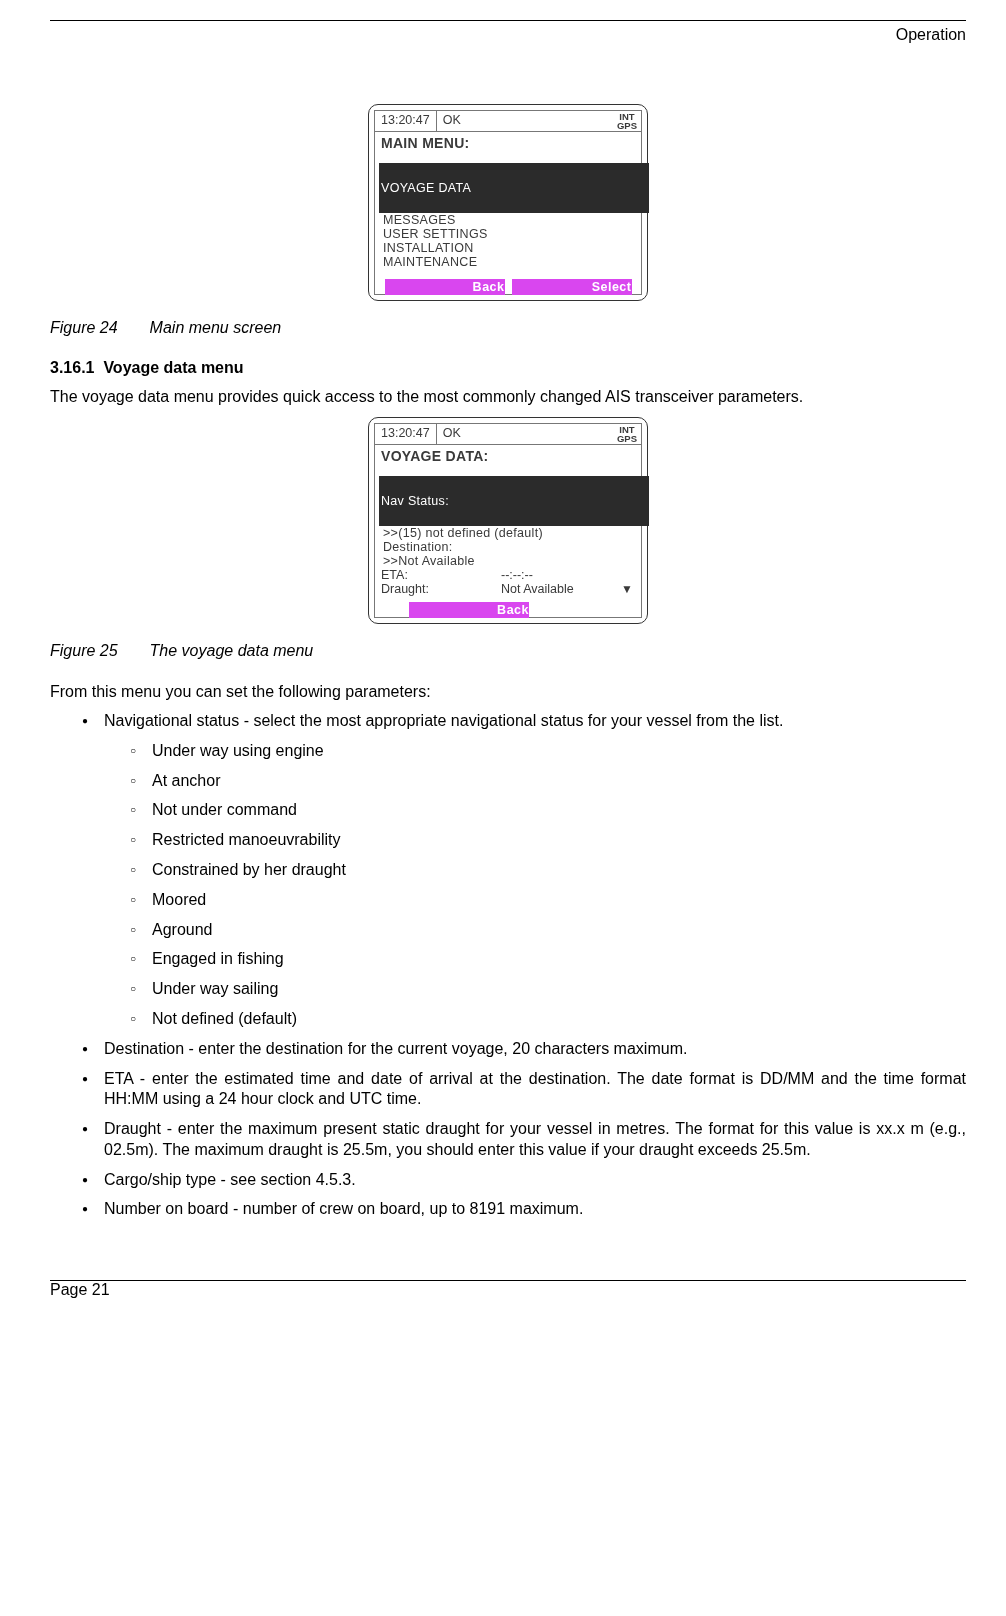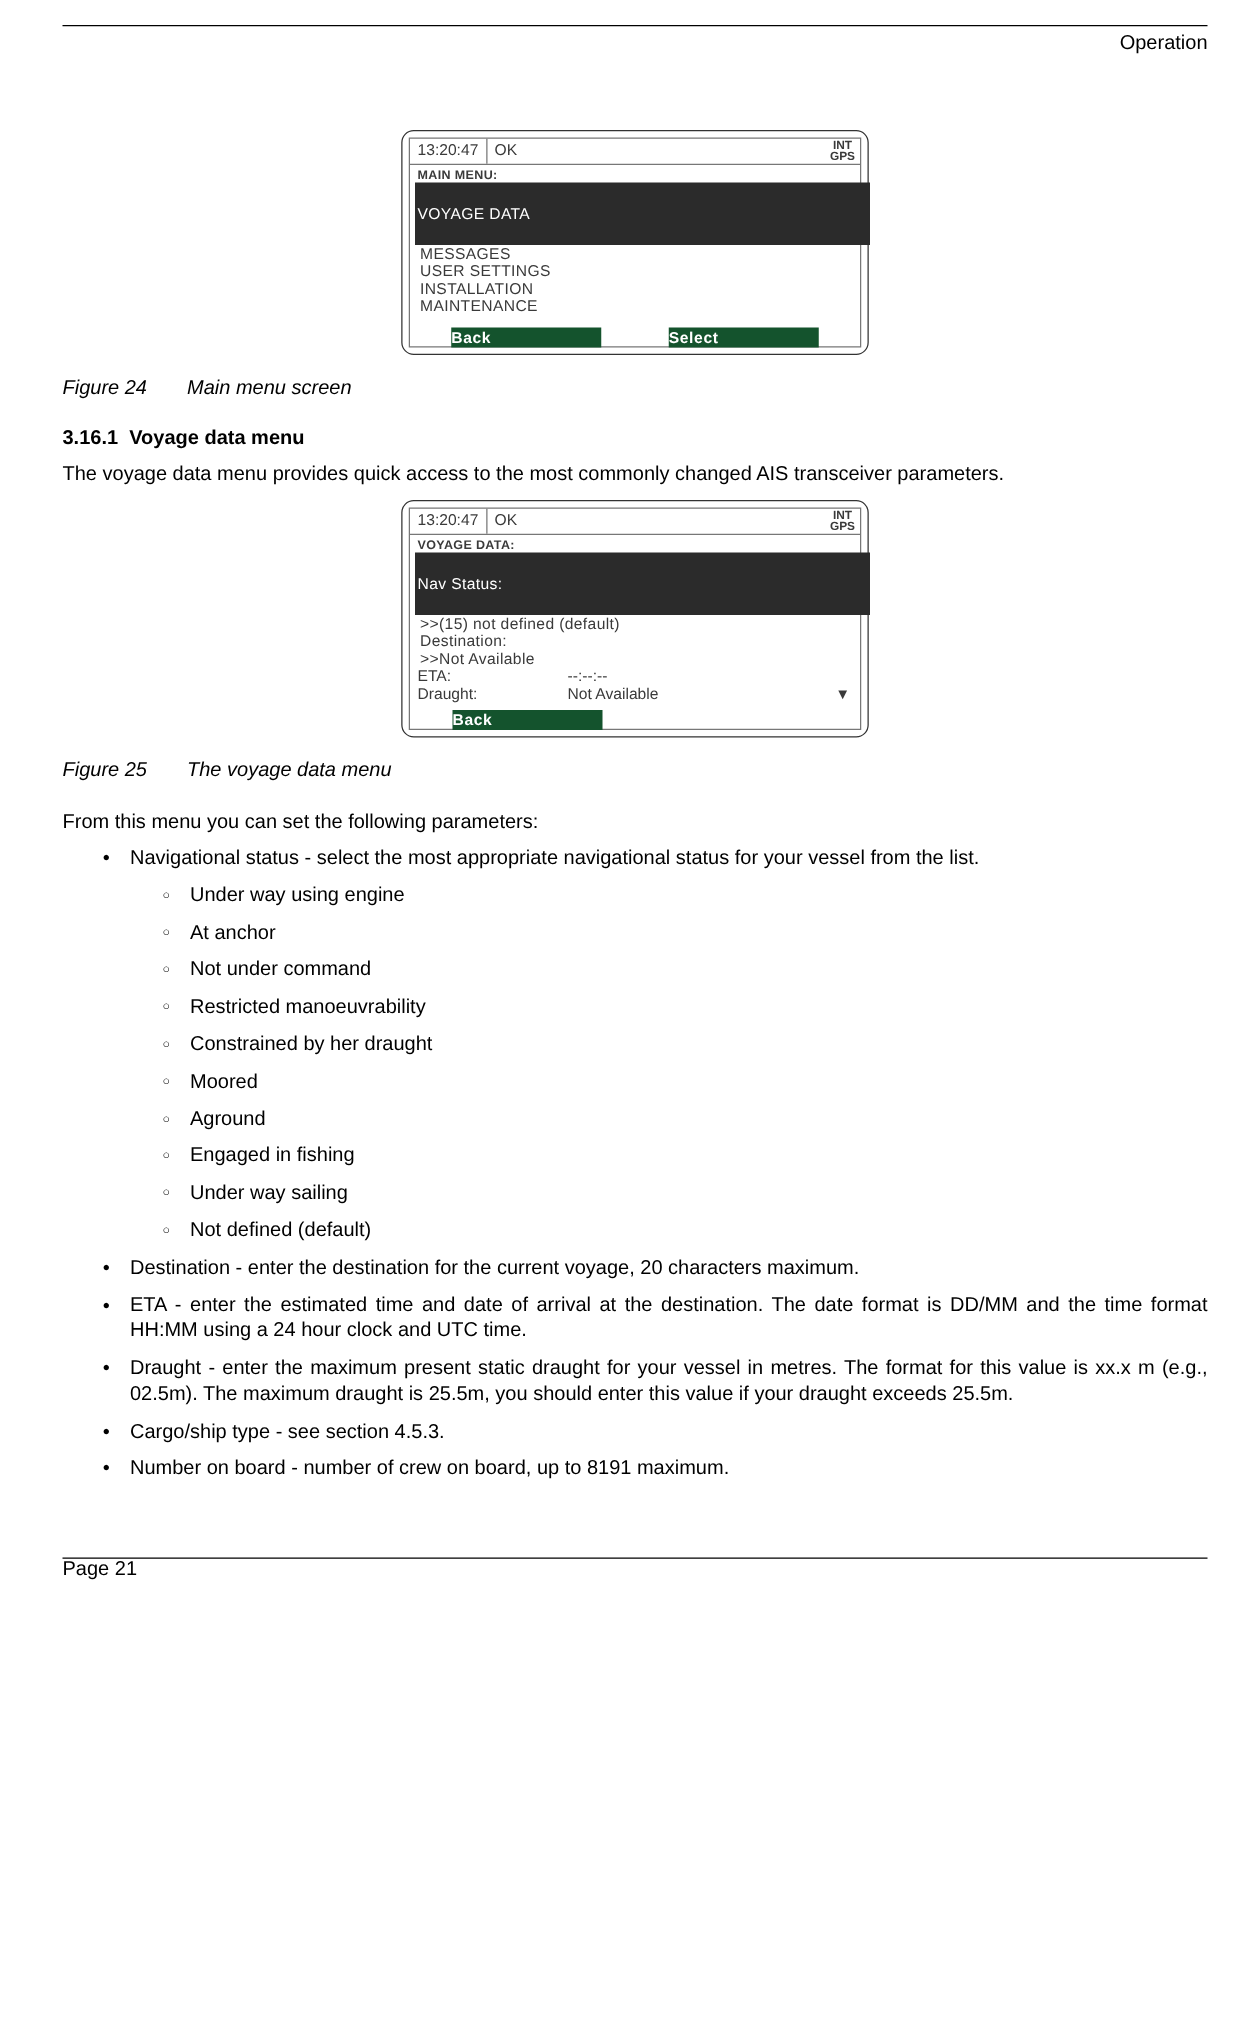--- a/index.html
+++ b/index.html
@@ -9,43 +9,43 @@
       color: #000;
       background: #fff;
       width: 1006px;
       margin: 0 auto;
       padding: 20px 40px 30px 50px;
     }
     .top-rule { border-top: 1.5px solid #000; margin-bottom: 2px; padding-top: 3px; }
     .header-label { text-align: right; font-size: 16px; margin-bottom: 60px; }
     .screen-wrap { display: flex; justify-content: center; margin: 10px 0 18px 0; }
     .screen {
-      width: 374px;
+      width: 280px;
       border: 1.5px solid #333;
       border-radius: 10px;
       padding: 5px;
       font-family: "Segoe UI", Arial, sans-serif;
       font-size: 12.5px;
       color: #3a3a3a;
       background: #fff;
     }
     .s-inner { border: 1px solid #777; }
     .s-top { display: flex; border-bottom: 1px solid #777; }
     .s-time { padding: 2px 6px; border-right: 1px solid #777; font-weight: 500; }
     .s-ok { padding: 2px 6px; flex: 1; font-weight: 400; }
     .s-intgps { font-size: 9.5px; line-height: 9px; padding: 1px 4px; text-align: center; font-weight: 600;}
     .s-body { padding: 3px 6px 0 6px; }
-    .s-title { font-weight: 700; margin-bottom: 0; font-size: 10px; letter-spacing: 0.3px;}
+    .s-title { font-weight: 700; margin-bottom: 12px; font-size: 14px; letter-spacing: 0.3px;}
     .s-item { font-weight: 500; font-size: 12.5px; padding: 0 2px; letter-spacing: 0.3px;}
     .s-item.sel { background: #2b2b2b; color: #fff; padding: 18px 2px; margin-left:-2px; margin-right:-14px;}
     .s-row { display: flex; font-weight: 500; font-size: 12.5px;}
     .s-row .lab { width: 120px; }
     .s-btns { display: flex; justify-content: space-around; margin-top: 10px; margin-bottom: -1px; }
     .s-btns2 { display: flex; margin-top: 6px; margin-bottom: -1px; padding-left: 28px;}
-    .s-btn { width: 120px; background: #14532d; color: #fff; text-align: left; font-size: 12.5px; padding: 1px 0; font-weight: 600; letter-spacing: 0.5px;}
+    .s-btn { width: 120px; background: #d946ef; color: #fff; text-align: right; font-size: 12.5px; padding: 1px 0; font-weight: 600; letter-spacing: 0.5px;}
     .s-arrow-down { float: right; margin-right: 2px; font-size: 12px;}
     .figcap { font-style: italic; font-size: 16px; margin: 12px 0 22px 0;}
     .figcap .num { font-style: italic; margin-right: 32px;}
     h3.sec { font-weight: 700; font-size: 16px; margin-bottom: 10px;}
     p.body { font-size: 16px; margin-bottom: 6px; line-height: 1.28;}
     ul.b1 { list-style: none; margin: 8px 0 0 32px;}
     ul.b1 > li { position: relative; padding-left: 22px; margin-bottom: 9px; font-size: 16px; line-height: 1.3; text-align: justify;}
     ul.b1 > li::before { content: "●"; position: absolute; left: 0; font-size: 10px; top: 3px;}
     ul.b2 { list-style: none; margin: 9px 0 0 26px;}
     ul.b2 > li { position: relative; padding-left: 22px; margin-bottom: 9px; font-size: 16px;}

